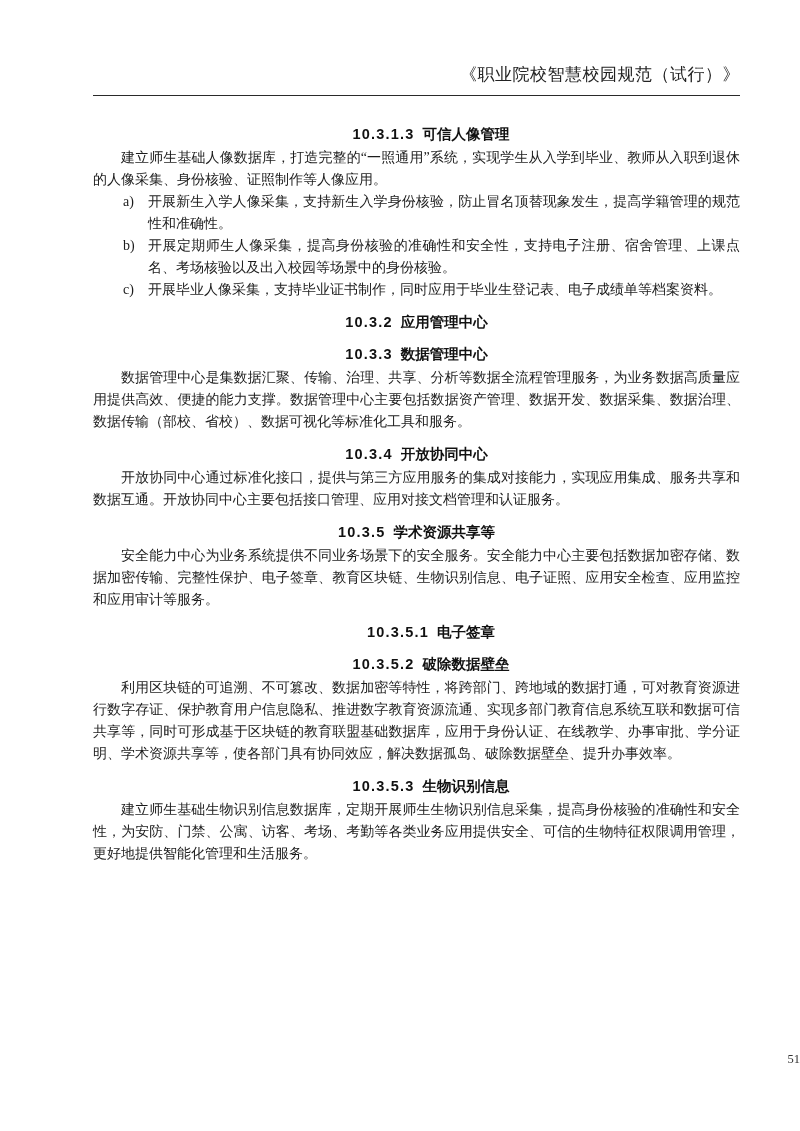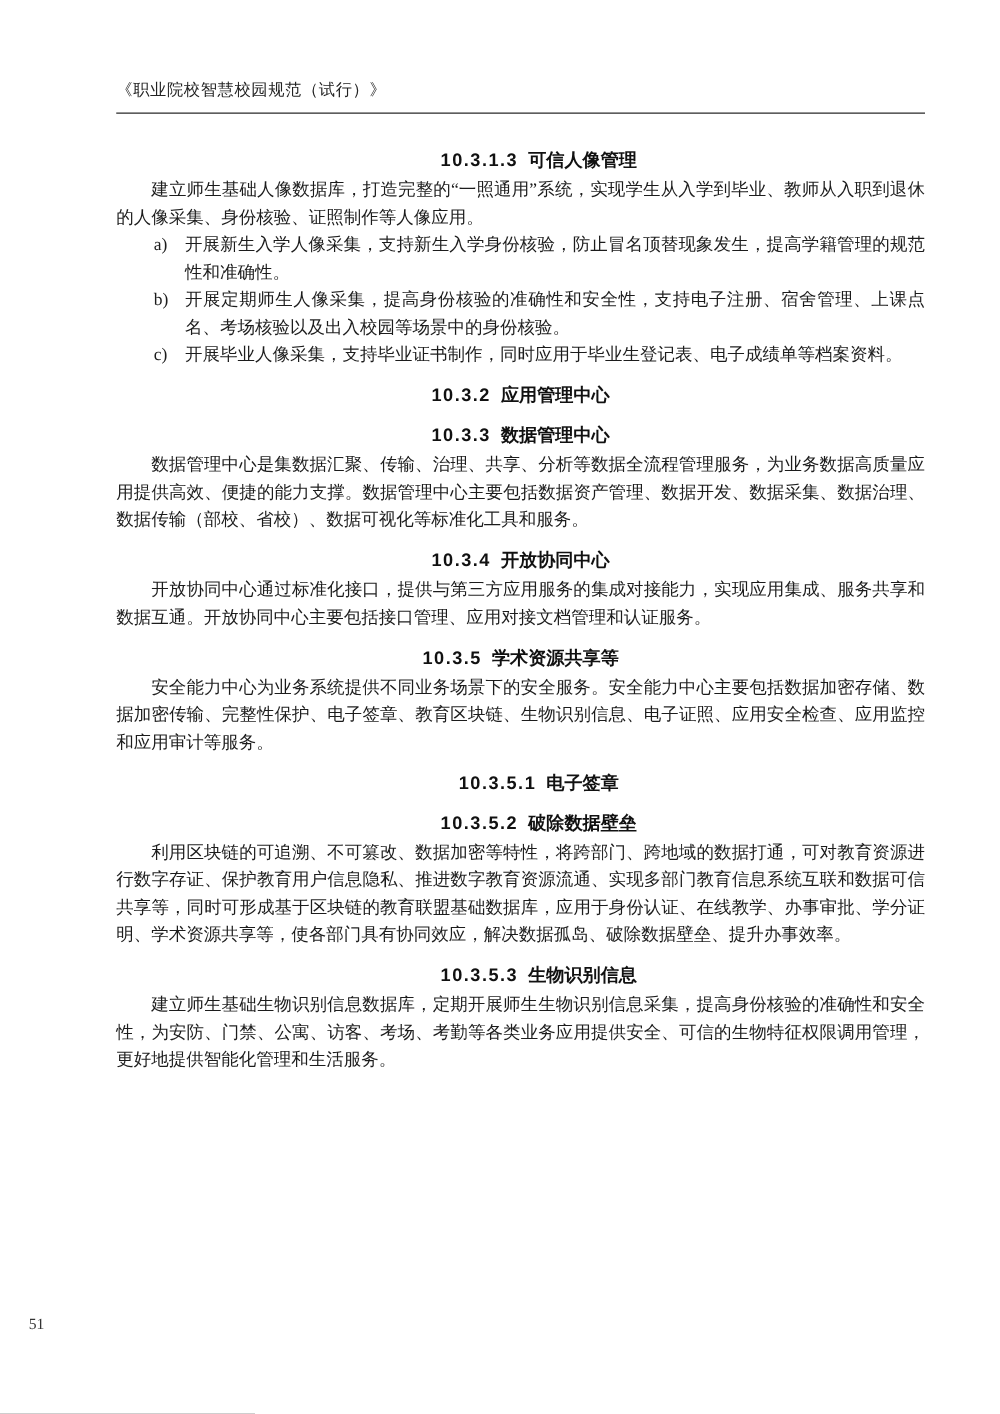--- a/index.html
+++ b/index.html
@@ -5,21 +5,21 @@
   html,body{margin:0;padding:0;background:#888;}
   .page{
     width:800px;height:1131px;position:relative;background:#ffffff;
     margin:0 auto;overflow:hidden;
     font-family:"Liberation Serif","DejaVu Serif",serif;
     color:#1c1c1c;
   }
   
   .hdr{padding:63px 60px 0 93px;}
   .hdr-title{
-    font-size:13px;letter-spacing:.5px;color:#222;
+    text-align:right;font-size:17px;letter-spacing:.5px;color:#222;
     font-family:"Liberation Serif","DejaVu Serif",serif;
   }
   .hdr-rule{border-bottom:1.2px solid #2a2a2a;margin-top:9px;}
   
   .bodywrap{padding:17px 60px 0 93px;}
   .h{
     font-family:"Liberation Sans","DejaVu Sans",sans-serif;
     font-weight:bold;font-size:14.5px;line-height:22px;
     margin:10px 0 2px 0;color:#111;text-align:center;
   }
@@ -34,21 +34,21 @@
     position:relative;font-size:14px;line-height:22px;
     padding-left:55px;text-align:justify;color:#1c1c1c;
   }
   .li .marker{
     position:absolute;left:30px;top:0;
     font-family:"Liberation Serif","DejaVu Serif",serif;
   }
   
   .pagenum{
     position:absolute;left:0;right:0;top:1052px;
-    text-align:left;font-size:12.5px;color:#333;
+    text-align:right;font-size:12.5px;color:#333;
     font-family:"Liberation Serif","DejaVu Serif",serif;
     padding-left:23px;
   }
 </style>
 </head>
 <body>
 
 <div class="page">
 
   <div class="hdr">

